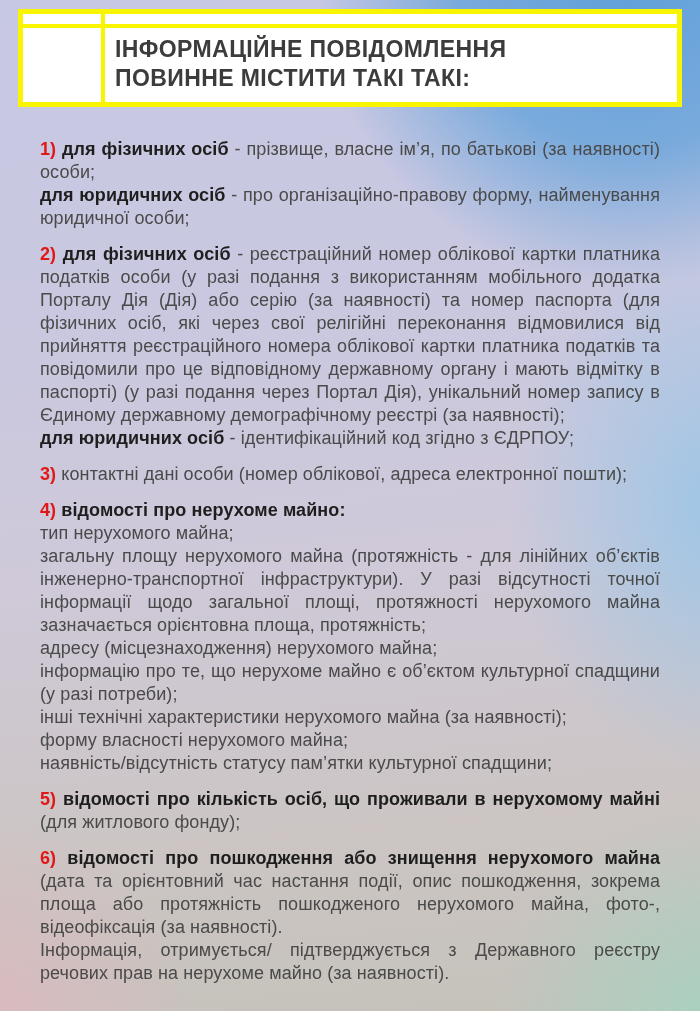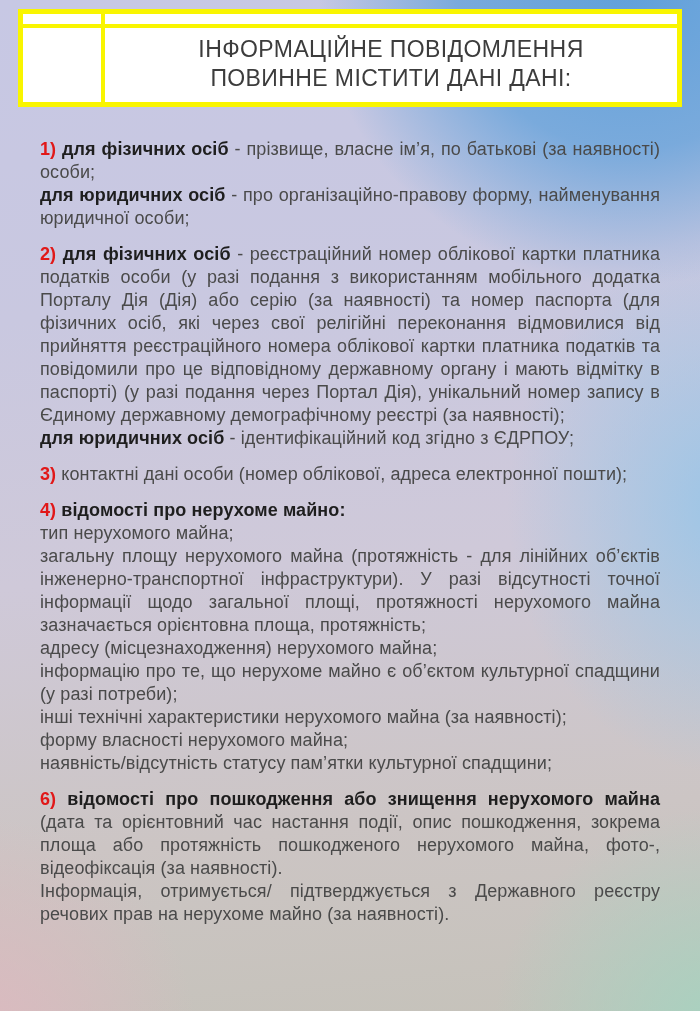--- a/index.html
+++ b/index.html
@@ -24,23 +24,23 @@
   .header-grid {
     display: grid;
     grid-template-columns: 78px 1fr;
     grid-template-rows: 10px auto;
     gap: 4px;
     background: var(--accent-yellow, #f9f500);
     border: 5px solid var(--accent-yellow, #f9f500);
   }
   .header-grid .cell { background: #ffffff; }
   .title-cell {
-    text-align: center;
+    text-align: left;
     padding: 7px 10px 9px;
-    font-weight: 400;
+    font-weight: 700;
     font-size: 23px;
     line-height: 29px;
     letter-spacing: .4px;
     color: var(--title-gray, #3c3c3c);
   }
   .content {
     position: absolute;
     left: 27px; right: 27px; top: 138px;
   }
   .para {
@@ -60,26 +60,27 @@
 
 <div class="page">
 
   <div class="header-wrap">
     <div class="header-grid">
       <div class="cell"></div>
       <div class="cell"></div>
       <div class="cell"></div>
       <div class="cell title-cell">
         <span>ІНФОРМАЦІЙНЕ ПОВІДОМЛЕННЯ</span><br>
-        <span>ПОВИННЕ МІСТИТИ ДАНІ ДАНІ:</span>
+        <span>ПОВИННЕ МІСТИТИ ТАКІ ТАКІ:</span>
       </div>
     </div>
   </div>
 
   <div class="content">
       <p class="para"><span class="num">1)</span><span class="bold"> для фізичних осіб</span><span class="reg"> - прізвище, власне ім’я, по батькові (за наявності) особи;</span><br><span class="bold">для юридичних осіб</span><span class="reg"> - про організаційно-правову форму, найменування юридичної особи;</span></p>
       <p class="para"><span class="num">2)</span><span class="bold"> для фізичних осіб</span><span class="reg"> - реєстраційний номер облікової картки платника податків особи (у разі подання з використанням мобільного додатка Порталу Дія (Дія) або серію (за наявності) та номер паспорта (для фізичних осіб, які через свої релігійні переконання відмовилися від прийняття реєстраційного номера облікової картки платника податків та повідомили про це відповідному державному органу і мають відмітку в паспорті) (у разі подання через Портал Дія), унікальний номер запису в Єдиному державному демографічному реєстрі (за наявності);</span><br><span class="bold">для юридичних осіб</span><span class="reg"> - ідентифікаційний код згідно з ЄДРПОУ;</span></p>
       <p class="para"><span class="num">3)</span><span class="reg"> контактні дані особи (номер облікової, адреса електронної пошти);</span></p>
       <p class="para"><span class="num">4)</span><span class="bold"> відомості про нерухоме майно:</span><br><span class="reg">тип нерухомого майна;</span><br><span class="reg">загальну площу нерухомого майна (протяжність - для лінійних об’єктів інженерно-транспортної інфраструктури). У разі відсутності точної інформації щодо загальної площі, протяжності нерухомого майна зазначається орієнтовна площа, протяжність;</span><br><span class="reg">адресу (місцезнаходження) нерухомого майна;</span><br><span class="reg">інформацію про те, що нерухоме майно є об’єктом культурної спадщини (у разі потреби);</span><br><span class="reg">інші технічні характеристики нерухомого майна (за наявності);</span><br><span class="reg">форму власності нерухомого майна;</span><br><span class="reg">наявність/відсутність статусу пам’ятки культурної спадщини;</span></p>
+      <p class="para"><span class="num">5)</span><span class="bold"> відомості про кількість осіб, що проживали в нерухомому майні</span><span class="reg"> (для житлового фонду);</span></p>
       <p class="para"><span class="num">6)</span><span class="bold"> відомості про пошкодження або знищення нерухомого майна</span><span class="reg"> (дата та орієнтовний час настання події, опис пошкодження, зокрема площа або протяжність пошкодженого нерухомого майна, фото-, відеофіксація (за наявності).</span><br><span class="reg">Інформація, отримується/ підтверджується з Державного реєстру речових прав на нерухоме майно (за наявності).</span></p>
     </div>
 
 </div>
 
 </body></html>

